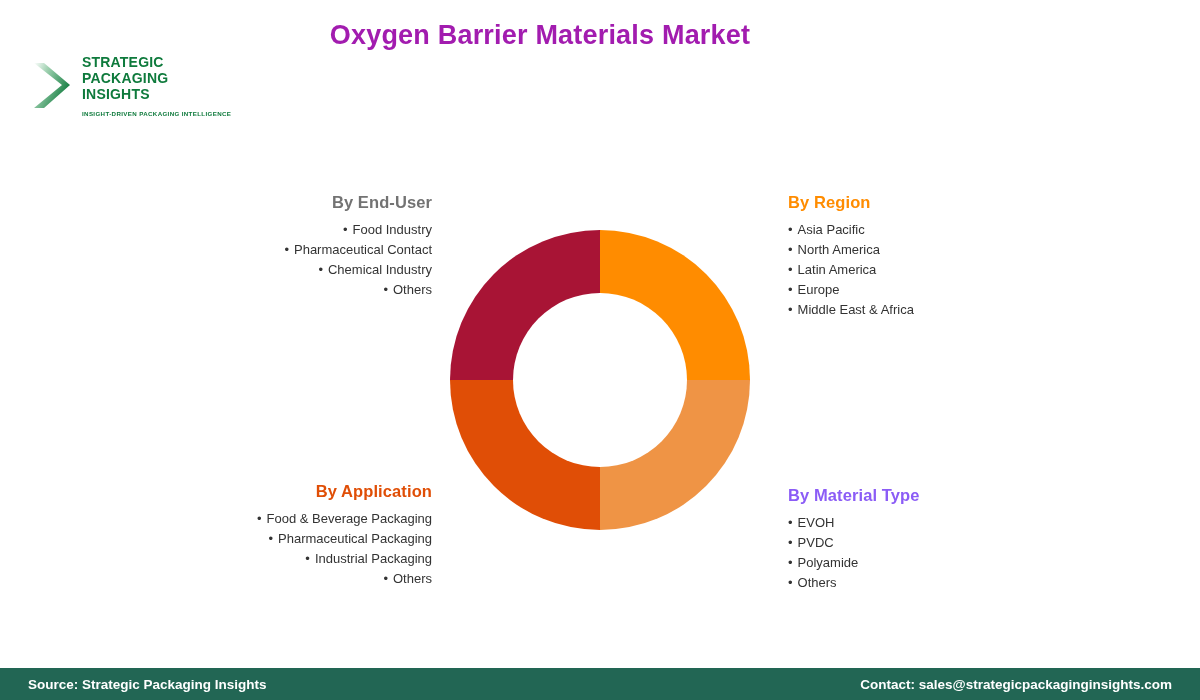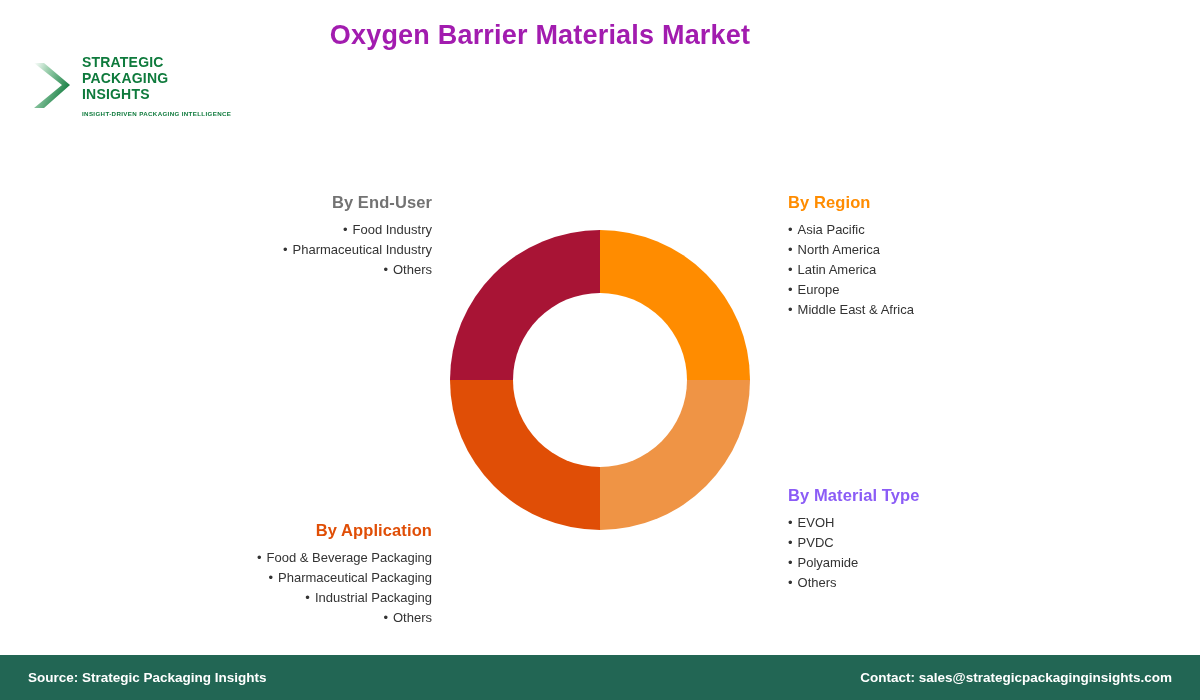--- a/index.html
+++ b/index.html
@@ -39,27 +39,27 @@
   .seg { position:absolute; }
   .seg-head { font-size:16.5px; font-weight:bold; margin-bottom:8px; letter-spacing:.1px; }
   .seg ul { list-style:none; }
   .seg li { font-size:13px; color:#333333; line-height:20px; white-space:nowrap; }
   .seg li .bul { margin-right:5px; }
 
   .seg.right { text-align:left;margin-left:20px; }
   .seg.left  { text-align:right; }
 
   #seg-end-user    { left:150px;  top:193px;  width:282px; }
-  #seg-application { left:130px;  top:482px;  width:302px;margin-top:39px; }
+  #seg-application { left:130px;  top:482px;  width:302px; }
   #seg-region      { left:768px;  top:193px;  width:300px; }
   #seg-material    { left:768px;  top:486px;  width:300px; }
 
   
   .footer {
-    position:absolute; left:0; bottom:0; width:1200px; height:45px;
+    position:absolute; left:0; bottom:0; width:1200px; height:32px;
     background:#226654; display:flex; align-items:center;
     justify-content:space-between; padding:0 28px;
   }
   .footer span { color:#ffffff; font-size:13.5px; font-weight:bold; }
 </style>
 </head>
 <body>
 
 <div class="page">
 
@@ -90,21 +90,22 @@
       <path d="M150 150 L150 300 A150 150 0 0 1 0 150 Z" fill="#E04E06"></path>
       <path d="M150 150 L0 150 A150 150 0 0 1 150 0 Z" fill="#A81435"></path>
       <circle cx="150" cy="150" r="87" fill="#ffffff"></circle>
     </svg>
   </div>
 
   <div class="seg left" id="seg-end-user">
     <div class="seg-head" style="color:#737373">By End-User</div>
     <ul>
       <li><span class="bul">•</span><span>Food Industry</span></li>
-      <li><span class="bul">•</span><span>Pharmaceutical Industry</span></li>
+      <li><span class="bul">•</span><span>Pharmaceutical Contact</span></li>
+      <li><span class="bul">•</span><span>Chemical Industry</span></li>
       <li><span class="bul">•</span><span>Others</span></li>
     </ul>
   </div>
 
   <div class="seg right" id="seg-region">
     <div class="seg-head" style="color:#FF8C00">By Region</div>
     <ul>
       <li><span class="bul">•</span><span>Asia Pacific</span></li>
       <li><span class="bul">•</span><span>North America</span></li>
       <li><span class="bul">•</span><span>Latin America</span></li>

